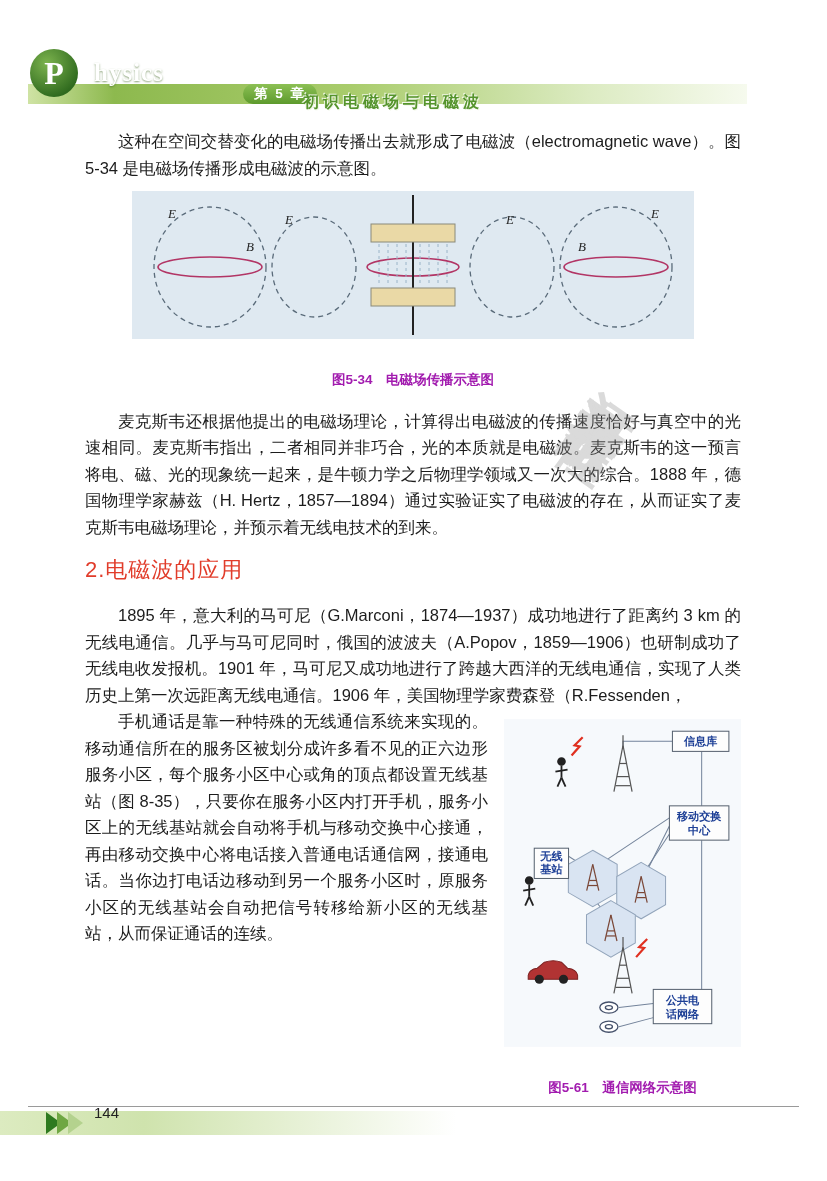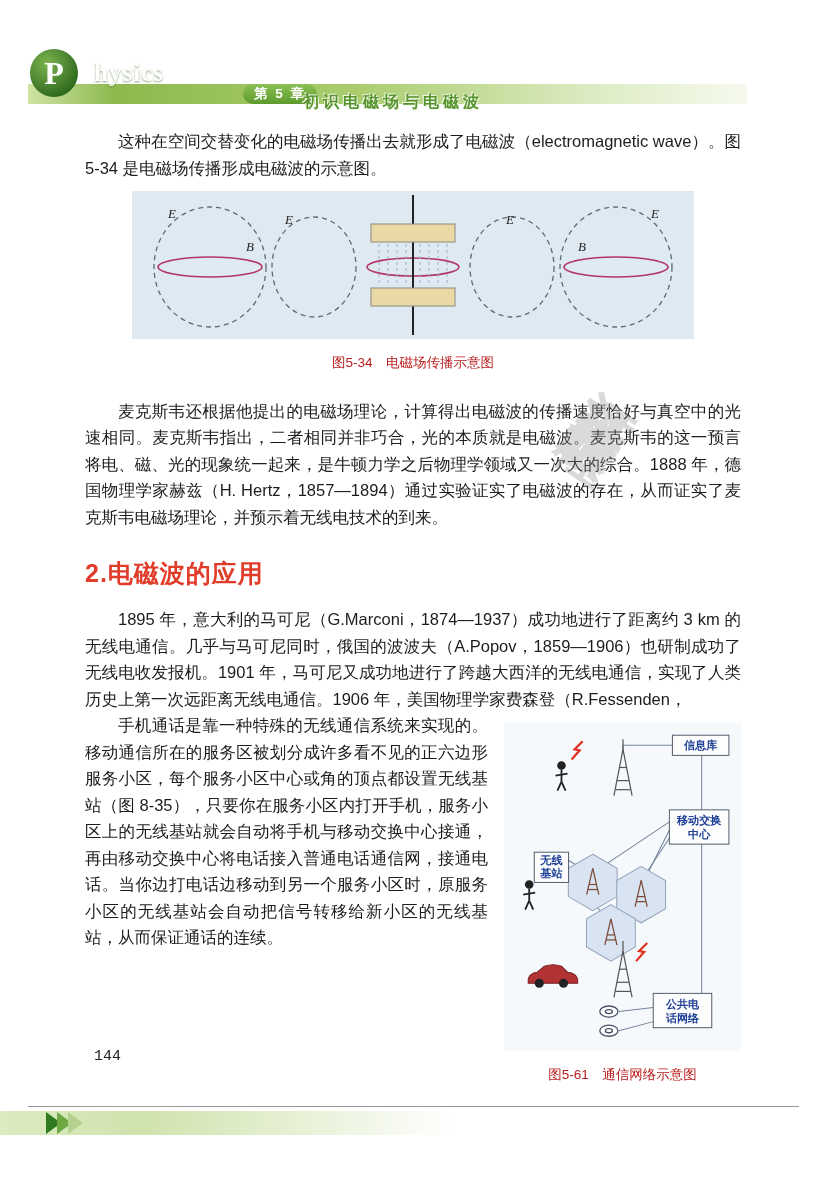--- a/index.html
+++ b/index.html
@@ -22,40 +22,40 @@
   .chapter-title{position:absolute;left:303px;top:92px;height:20px;display:flex;align-items:center;
         color:#55942c;font-size:16px;font-weight:bold;letter-spacing:4px;
         text-shadow:1px 1px 0 #f2f7e8,-1px -1px 0 #f2f7e8;}
 
   
   .content{position:absolute;left:85px;top:128px;width:656px;font-size:16.5px;line-height:26.5px;
         text-align:justify;z-index:2;}
   p{margin:0;}
   .indent{text-indent:2em;}
   .fig34-wrap{width:562px;margin:10px auto 0;}
-  .fig-caption{text-align:center;font-size:13.5px;font-weight:normal;color:#b91c1c;margin-top:7px;line-height:18px;}
-  .maxwell{margin-top:26px;}
-  .section-heading{color:#e13c2a;font-size:25px;font-weight:bold;margin:30px 0 19px;line-height:27px;letter-spacing:1px;}
+  .fig-caption{text-align:center;font-size:13.5px;font-weight:bold;color:#a21caf;margin-top:24px;line-height:18px;}
+  .maxwell{margin-top:19px;}
+  .section-heading{color:#e13c2a;font-size:22px;font-weight:normal;margin:16px 0 19px;line-height:27px;letter-spacing:1px;}
   .fig35-float{float:right;width:237px;margin:11px 0 4px 16px;}
   .clearfix::after{content:"";display:block;clear:both;}
 
   
   .watermark{position:absolute;left:615px;top:345px;z-index:5;pointer-events:none;
         writing-mode:vertical-rl;transform:rotate(35deg);transform-origin:top left;
         font-size:56px;letter-spacing:4px;color:#8d8d8d;opacity:.32;font-weight:bold;white-space:nowrap;}
 
   
   .footer-line{position:absolute;left:28px;width:771px;top:1106px;border-top:1px solid #9a9a9a;}
   .footer-band{position:absolute;left:0;top:1111px;width:480px;height:24px;
         background:linear-gradient(90deg,#dcebc0 0%,#cfe3ad 30%,rgba(255,255,255,0) 95%);}
   .arrow{position:absolute;top:1112px;width:0;height:0;border-top:11px solid transparent;border-bottom:11px solid transparent;}
   .arrow.a1{left:46px;border-left:15px solid #2e7a1f;}
   .arrow.a2{left:57px;border-left:15px solid #6fa743;}
   .arrow.a3{left:68px;border-left:15px solid #b4d28e;}
-  .page-number{position:absolute;left:94px;top:1048px;font-size:15px;color:#222;z-index:3;font-family:Liberation Mono, monospace;}
+  .page-number{position:absolute;left:94px;top:1104px;font-size:15px;color:#222;z-index:3;}
 </style>
 </head>
 <body>
 
 <div class="page">
 
   <div class="band"></div>
   <div class="logo">
     <div class="logo-circle">
       <span>P</span>

